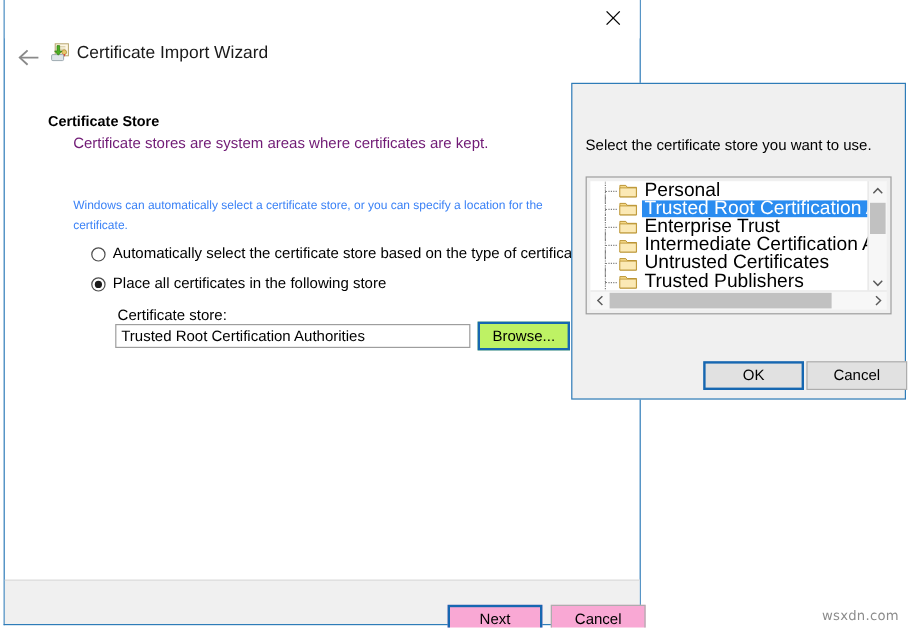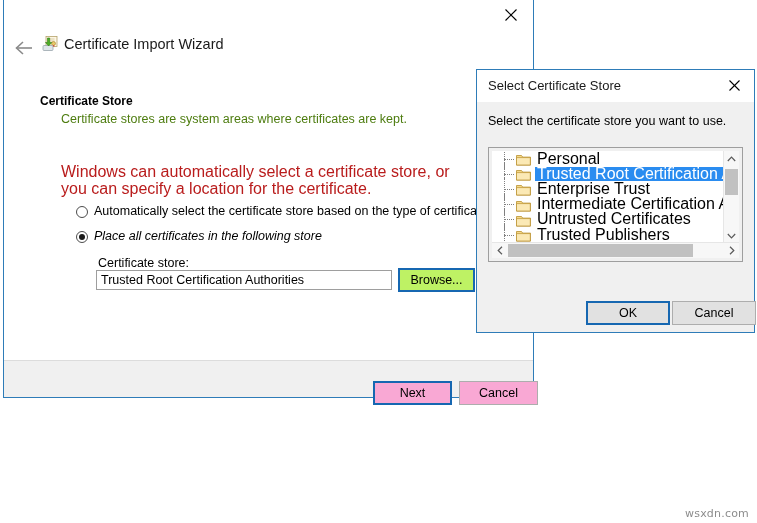--- a/index.html
+++ b/index.html
@@ -17,21 +17,21 @@
     color: #000000;
     -webkit-font-smoothing: antialiased;
   }
 
   
   #wizard-window {
     position: absolute;
     left: 3px;
     top: 0px;
     width: 531px;
-    height: 398px;
+    height: 521px;
     background: #ffffff;
     border: 1px solid #2e7cb8;
     border-top: none;
     box-sizing: border-box;
   }
 
   #wizard-titlebar {
     position: absolute;
     left: 0; top: 0; right: 0;
     height: 32px;
@@ -90,43 +90,43 @@
     top: 94px;
     font-size: 12px;
     font-weight: bold;
     color: #000000;
   }
   #section-subheading {
     position: absolute;
     left: 57px;
     top: 112px;
     font-size: 12.5px;
-    color: #4d7c0f;
+    color: #701a75;
   }
 
   #intro-text {
     position: absolute;
     left: 57px;
     top: 163px;
     width: 415px;
-    font-size: 16px;
+    font-size: 10px;
     line-height: 17px;
-    color: #b91c1c;
+    color: #3b82f6;
   }
 
   .radio-row {
     position: absolute;
     left: 72px;
     display: flex;
     align-items: flex-start;
     font-size: 12.5px;
     color: #000000;
   }
   #radio-auto  { top: 204px; }
-  #radio-place { top: 229px; font-style: italic; }
+  #radio-place { top: 229px; }
 
   .radio-circle {
     width: 12px;
     height: 12px;
     border-radius: 50%;
     border: 1px solid #4c4c4c;
     background: #ffffff;
     box-sizing: border-box;
     margin-right: 6px;
     margin-top: 2px;
@@ -480,29 +480,20 @@
   <button id="browse-button">Browse...</button>
 
   <div id="wizard-footer">
     <button id="next-button">Next</button>
     <button id="cancel-footer-button">Cancel</button>
   </div>
 </div>
 
 <div id="cert-store-dialog">
 
-  <div id="dialog-titlebar">
-    <div id="dialog-title">Select Certificate Store</div>
-    <div id="dialog-close">
-      <svg width="11" height="11" viewBox="0 0 11 11" aria-hidden="true">
-        <line x1="0.5" y1="0.5" x2="10.5" y2="10.5" stroke="#000" stroke-width="1.1"></line>
-        <line x1="10.5" y1="0.5" x2="0.5" y2="10.5" stroke="#000" stroke-width="1.1"></line>
-      </svg>
-    </div>
-  </div>
 
   <div id="dialog-instruction">Select the certificate store you want to use.</div>
 
   <div id="store-listbox">
 
     <div id="store-list-inner">
 
       <div class="tree-item">
         <span class="tree-dots"></span>
         <span class="folder-icon">

